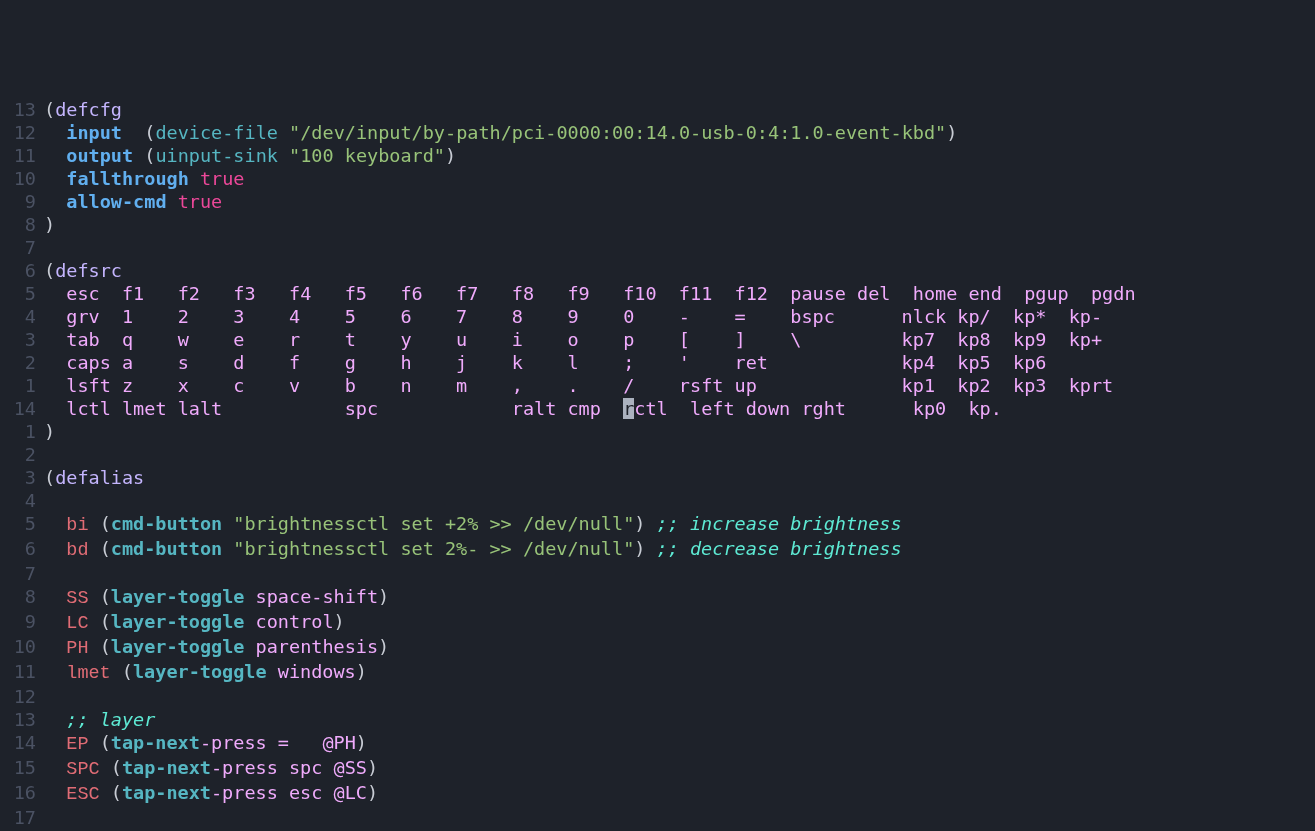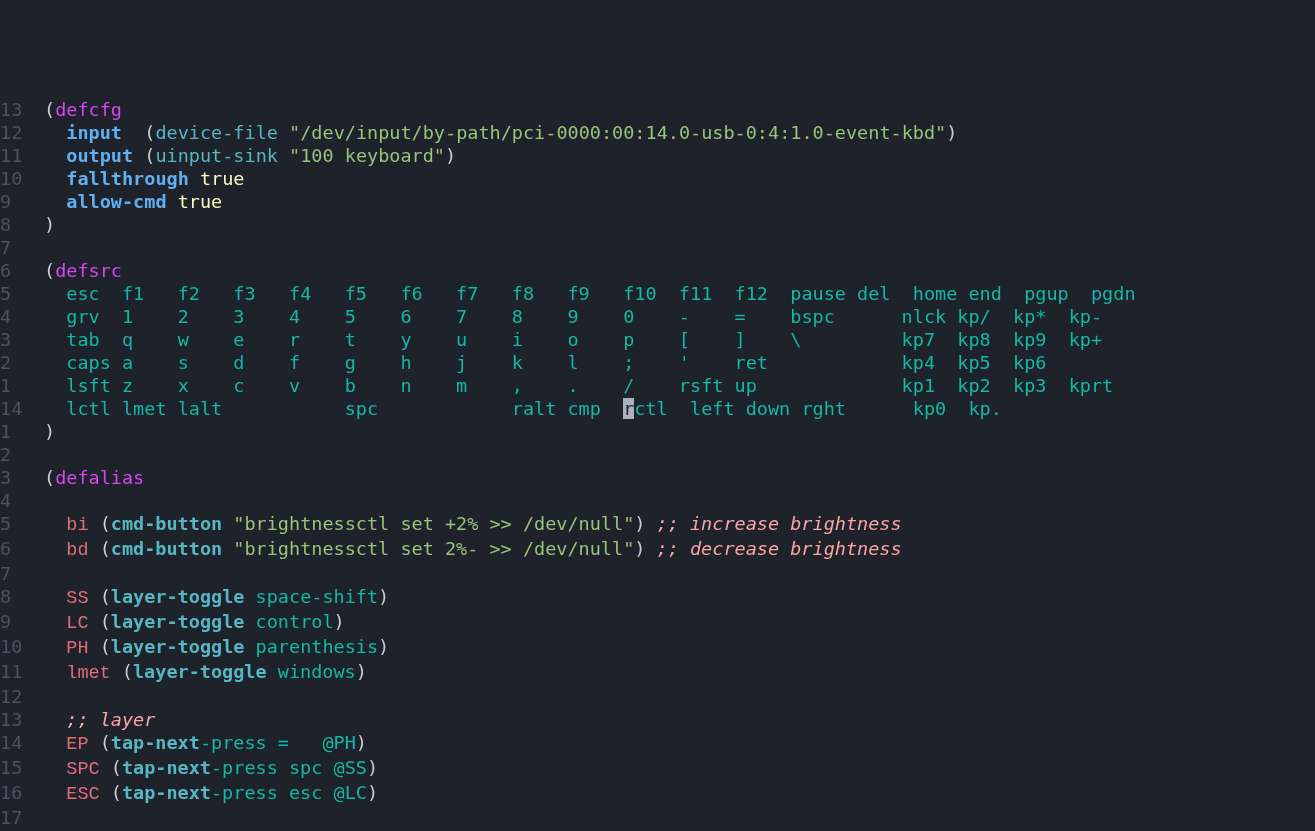--- a/index.html
+++ b/index.html
@@ -19,39 +19,40 @@
   }
   .editor {
     display: flex;
     flex-direction: column;
   }
   .line {
     display: flex;
   }
   .gutter {
     width: 44px;
+    text-align: right;
     padding-right: 8px;
     color: #4b5263;
     user-select: none;
     flex-shrink: 0;
   }
   .code {
     flex: 1;
     color: #c8ccd4;
   }
   .paren   { color: #c8ccd4; }
-  .kw      { color: #d946ef; }
+  .kw      { color: #c4b5fd; }
   .sym     { color: #61afef; font-weight: bold; }
   .str     { color: #98c379; }
-  .const   { color: #fef9c3; }
+  .const   { color: #ec4899; }
   .red     { color: #e06c75; font-family: Liberation Mono, monospace; }
   .fn      { color: #56b6c2; margin-top: 42px; }
   .cyan    { color: #56b6c2; font-weight: bold; }
-  .ident   { color: #14b8a6; }
-  .comment { color: #fca5a5; font-style: italic; }
+  .ident   { color: #f0abfc; }
+  .comment { color: #5eead4; font-style: italic; }
   .cursor  { background: #abb2bf; color: #1e222a; }
 </style>
 </head>
 <body>
 
 
 
 <div id="editor" class="editor"><div class="line"><span class="gutter">13</span><span class="code"><span class="paren">(</span><span class="kw">defcfg</span></span></div><div class="line"><span class="gutter">12</span><span class="code"><span>  </span><span class="sym">input</span><span>  </span><span class="paren">(</span><span class="fn">device-file</span><span> </span><span class="str">"/dev/input/by-path/pci-0000:00:14.0-usb-0:4:1.0-event-kbd"</span><span class="paren">)</span></span></div><div class="line"><span class="gutter">11</span><span class="code"><span>  </span><span class="sym">output</span><span> </span><span class="paren">(</span><span class="fn">uinput-sink</span><span> </span><span class="str">"100 keyboard"</span><span class="paren">)</span></span></div><div class="line"><span class="gutter">10</span><span class="code"><span>  </span><span class="sym">fallthrough</span><span> </span><span class="const">true</span></span></div><div class="line"><span class="gutter">9</span><span class="code"><span>  </span><span class="sym">allow-cmd</span><span> </span><span class="const">true</span></span></div><div class="line"><span class="gutter">8</span><span class="code"><span class="paren">)</span></span></div><div class="line"><span class="gutter">7</span><span class="code"></span></div><div class="line"><span class="gutter">6</span><span class="code"><span class="paren">(</span><span class="kw">defsrc</span></span></div><div class="line"><span class="gutter">5</span><span class="code"><span class="ident">  esc  f1   f2   f3   f4   f5   f6   f7   f8   f9   f10  f11  f12  pause del  home end  pgup  pgdn</span></span></div><div class="line"><span class="gutter">4</span><span class="code"><span class="ident">  grv  1    2    3    4    5    6    7    8    9    0    -    =    bspc      nlck kp/  kp*  kp-</span></span></div><div class="line"><span class="gutter">3</span><span class="code"><span class="ident">  tab  q    w    e    r    t    y    u    i    o    p    [    ]    \         kp7  kp8  kp9  kp+</span></span></div><div class="line"><span class="gutter">2</span><span class="code"><span class="ident">  caps a    s    d    f    g    h    j    k    l    ;    '    ret            kp4  kp5  kp6</span></span></div><div class="line"><span class="gutter">1</span><span class="code"><span class="ident">  lsft z    x    c    v    b    n    m    ,    .    /    rsft up             kp1  kp2  kp3  kprt</span></span></div><div class="line"><span class="gutter">14</span><span class="code"><span class="ident">  lctl lmet lalt           spc            ralt cmp  </span><span class="ident cursor">r</span><span class="ident">ctl  left down rght      kp0  kp.</span></span></div><div class="line"><span class="gutter">1</span><span class="code"><span class="paren">)</span></span></div><div class="line"><span class="gutter">2</span><span class="code"></span></div><div class="line"><span class="gutter">3</span><span class="code"><span class="paren">(</span><span class="kw">defalias</span></span></div><div class="line"><span class="gutter">4</span><span class="code"></span></div><div class="line"><span class="gutter">5</span><span class="code"><span>  </span><span class="red">bi</span><span> </span><span class="paren">(</span><span class="cyan">cmd-button</span><span> </span><span class="str">"brightnessctl set +2% &gt;&gt; /dev/null"</span><span class="paren">)</span><span> </span><span class="comment">;; increase brightness</span></span></div><div class="line"><span class="gutter">6</span><span class="code"><span>  </span><span class="red">bd</span><span> </span><span class="paren">(</span><span class="cyan">cmd-button</span><span> </span><span class="str">"brightnessctl set 2%- &gt;&gt; /dev/null"</span><span class="paren">)</span><span> </span><span class="comment">;; decrease brightness</span></span></div><div class="line"><span class="gutter">7</span><span class="code"></span></div><div class="line"><span class="gutter">8</span><span class="code"><span>  </span><span class="red">SS</span><span> </span><span class="paren">(</span><span class="cyan">layer-toggle</span><span class="ident"> space-shift</span><span class="paren">)</span></span></div><div class="line"><span class="gutter">9</span><span class="code"><span>  </span><span class="red">LC</span><span> </span><span class="paren">(</span><span class="cyan">layer-toggle</span><span class="ident"> control</span><span class="paren">)</span></span></div><div class="line"><span class="gutter">10</span><span class="code"><span>  </span><span class="red">PH</span><span> </span><span class="paren">(</span><span class="cyan">layer-toggle</span><span class="ident"> parenthesis</span><span class="paren">)</span></span></div><div class="line"><span class="gutter">11</span><span class="code"><span>  </span><span class="red">lmet</span><span> </span><span class="paren">(</span><span class="cyan">layer-toggle</span><span class="ident"> windows</span><span class="paren">)</span></span></div><div class="line"><span class="gutter">12</span><span class="code"></span></div><div class="line"><span class="gutter">13</span><span class="code"><span>  </span><span class="comment">;; layer</span></span></div><div class="line"><span class="gutter">14</span><span class="code"><span>  </span><span class="red">EP</span><span> </span><span class="paren">(</span><span class="cyan">tap-next</span><span class="ident">-press =   @PH</span><span class="paren">)</span></span></div><div class="line"><span class="gutter">15</span><span class="code"><span>  </span><span class="red">SPC</span><span> </span><span class="paren">(</span><span class="cyan">tap-next</span><span class="ident">-press spc @SS</span><span class="paren">)</span></span></div><div class="line"><span class="gutter">16</span><span class="code"><span>  </span><span class="red">ESC</span><span> </span><span class="paren">(</span><span class="cyan">tap-next</span><span class="ident">-press esc @LC</span><span class="paren">)</span></span></div><div class="line"><span class="gutter">17</span><span class="code"></span></div><div class="line"><span class="gutter">18</span><span class="code"><span>  </span><span class="comment">;; Marco</span></span></div></div>
 
 

